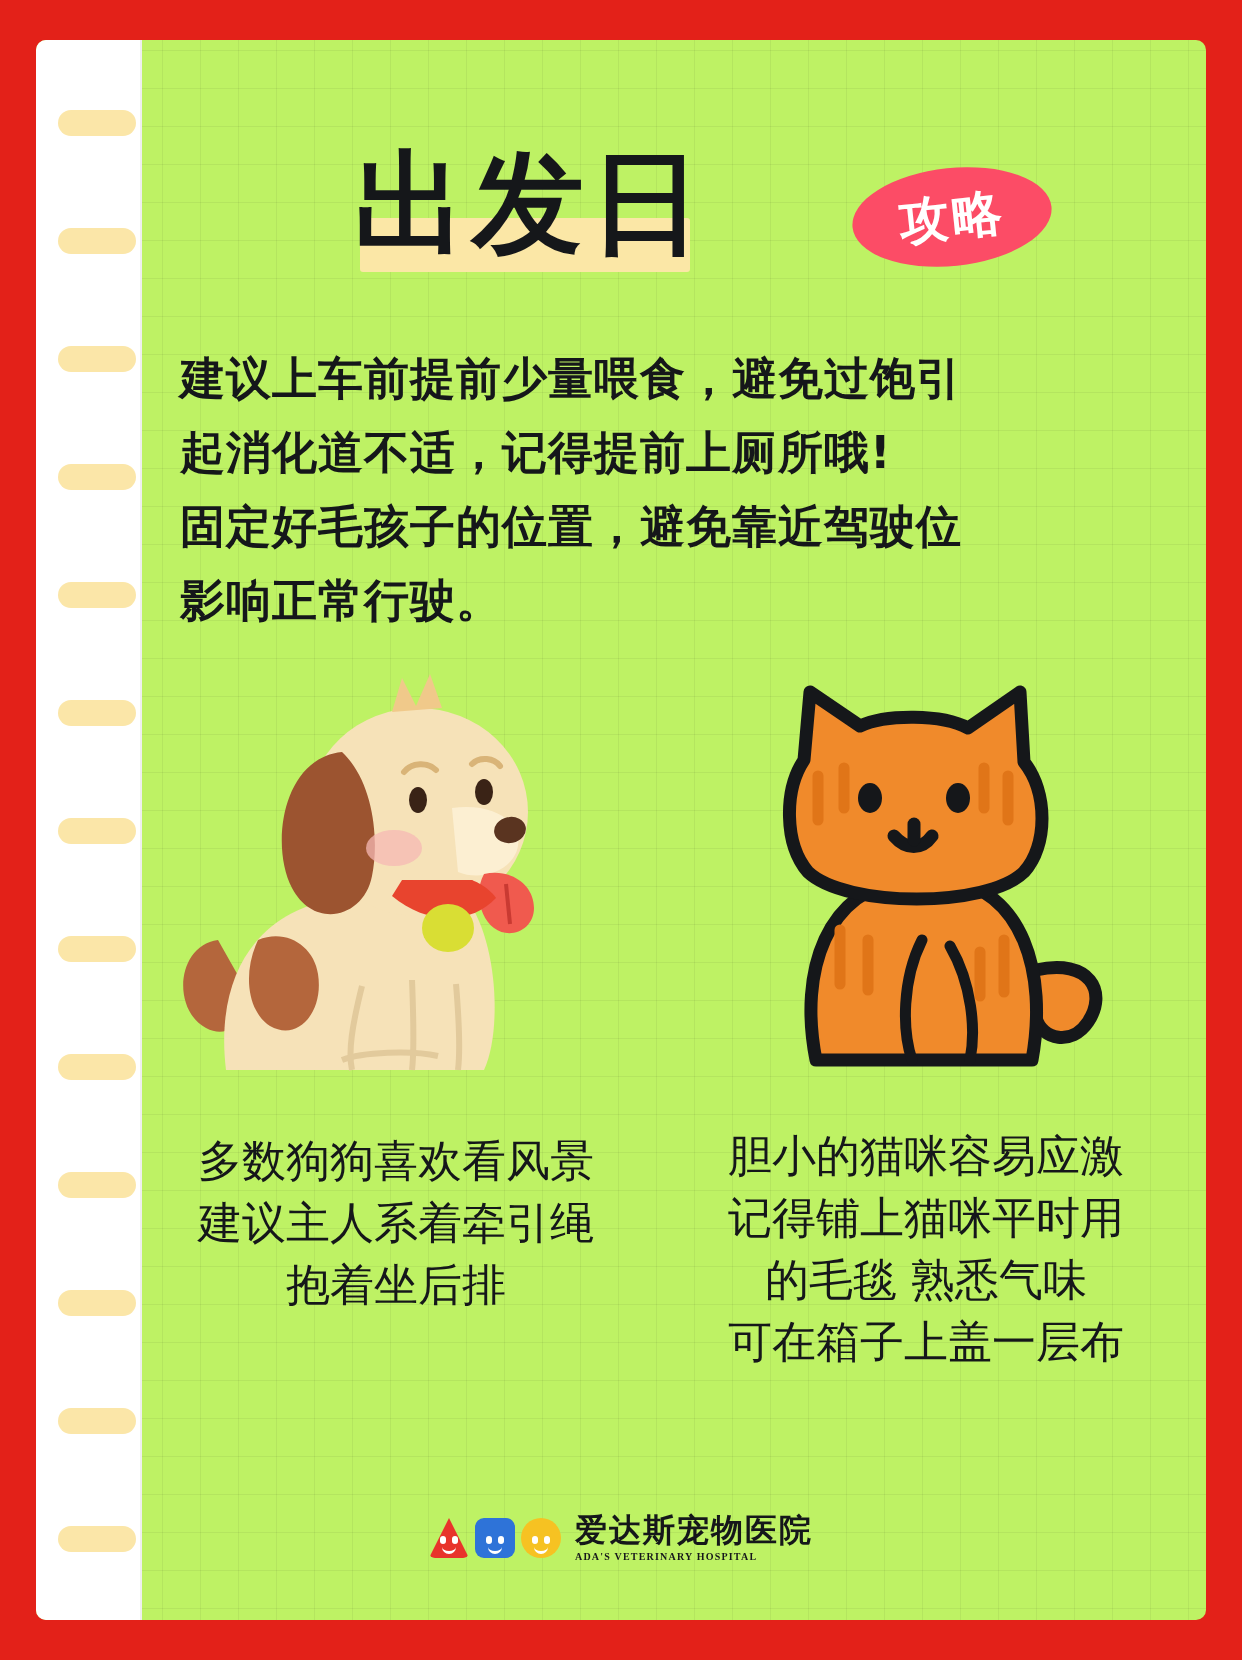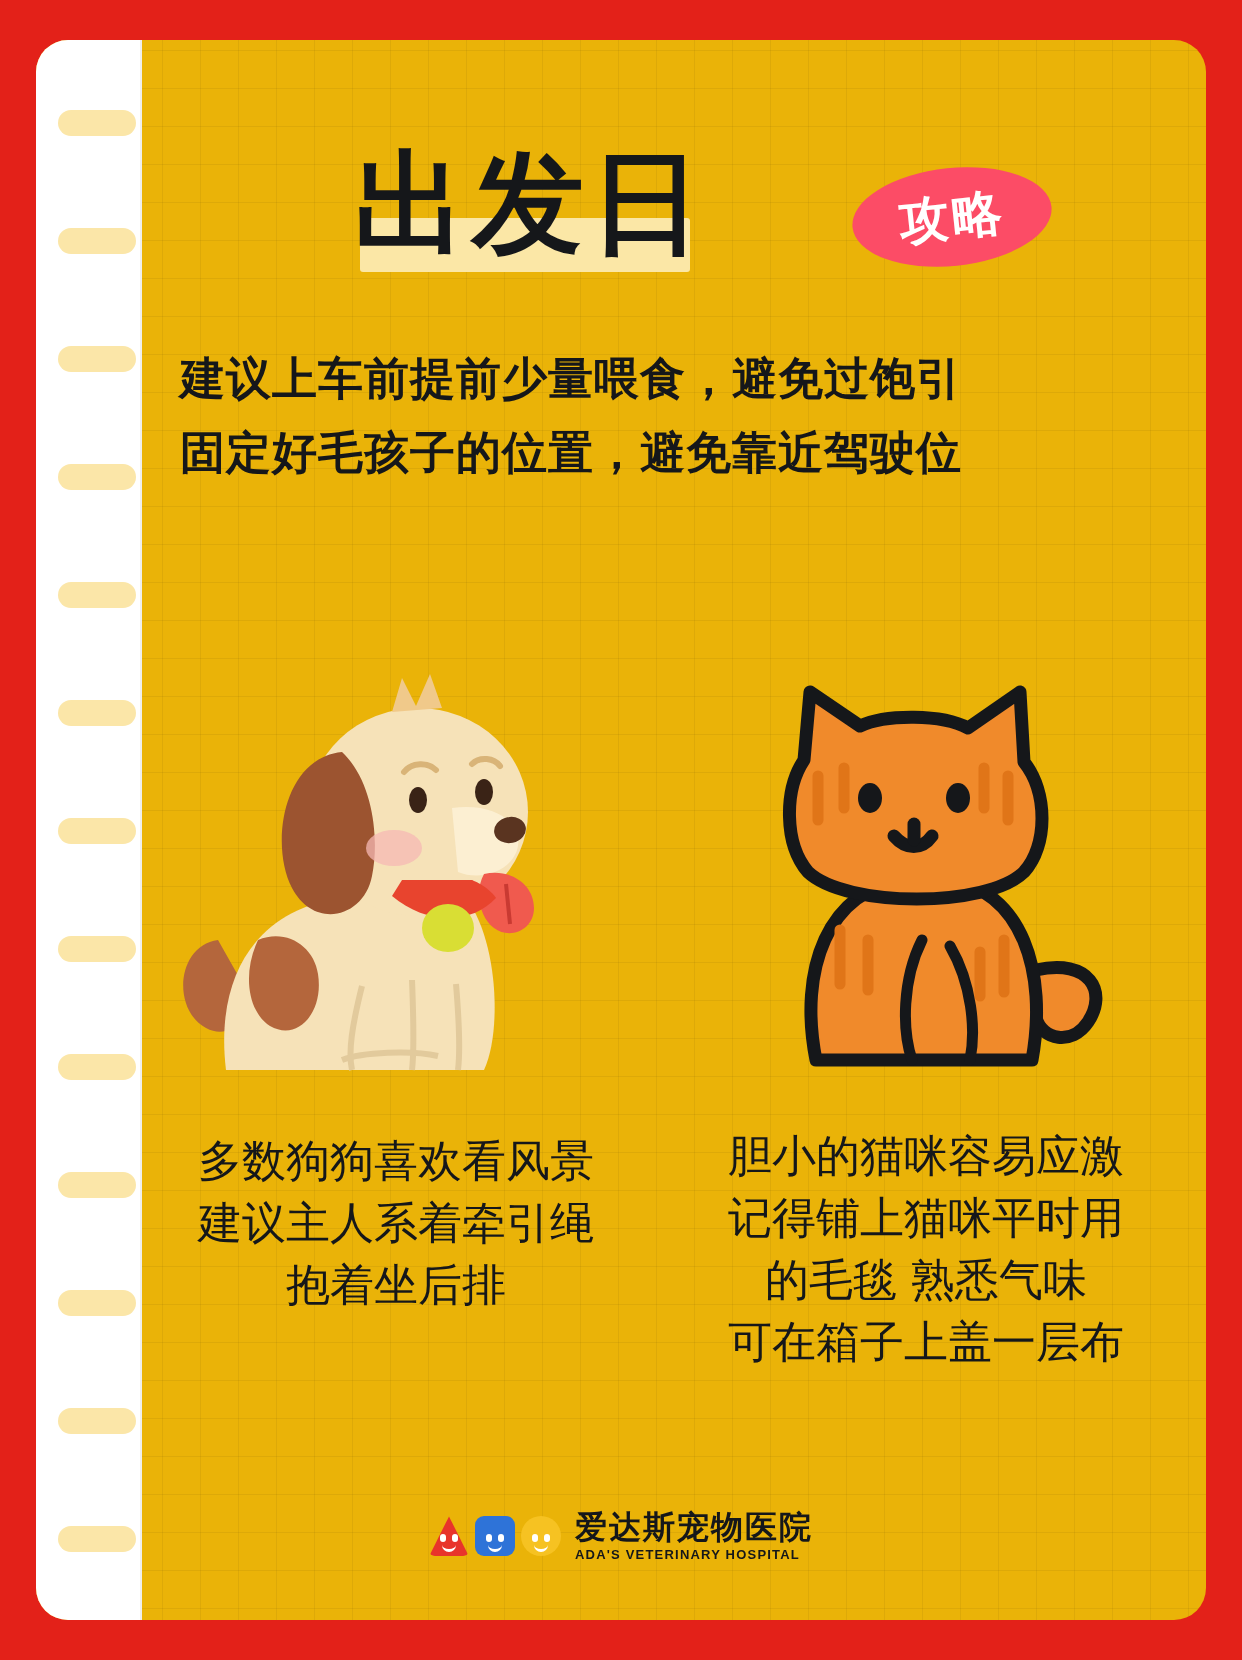--- a/index.html
+++ b/index.html
@@ -22,22 +22,22 @@
     box-sizing: border-box;
   }
 
   
   .paper {
     position: absolute;
     left: 36px;
     top: 40px;
     width: 1170px;
     height: 1580px;
-    background: #eab308;
-    border-radius: 32px;
+    background: #bef264;
+    border-radius: 10px;
     overflow: hidden;
   }
 
   
   .grid {
     position: absolute;
     inset: 0;
     background-image:
       linear-gradient(to right, rgba(0,0,0,0.055) 1px, transparent 1px),
       linear-gradient(to bottom, rgba(0,0,0,0.055) 1px, transparent 1px);
@@ -210,26 +210,26 @@
   }
   .logo-text { display: flex; flex-direction: column; line-height: 1.05; }
   .logo-cn {
     font-size: 32px;
     font-weight: bold;
     color: #15171A;
     letter-spacing: 2px;
     font-family: "DejaVu Sans", "Liberation Sans", sans-serif;
   }
   .logo-en {
-    font-size: 13px;
+    font-size: 10px;
     font-weight: bold;
     color: #15171A;
     letter-spacing: 1.2px;
     margin-top: 4px;
-    font-family: Liberation Sans, sans-serif;
+    font-family: Liberation Serif, serif;
   }
 </style>
 </head>
 <body>
 
 <div class="poster">
   <div class="paper">
     <div class="grid"></div>
 
     <div class="binding">
@@ -253,21 +253,23 @@
         <div class="title-hl"></div>
         <div class="title">出发日</div>
       </div>
       <div class="badge">
         <span>攻略</span>
       </div>
     </div>
 
     <div class="intro">
       <span class="line">建议上车前提前少量喂食，避免过饱引</span>
+      <span class="line">起消化道不适，记得提前上厕所哦!</span>
       <span class="line">固定好毛孩子的位置，避免靠近驾驶位</span>
+      <span class="line">影响正常行驶。</span>
     </div>
 
     <div class="art-dog">
       <svg viewBox="0 0 440 460" width="440" height="460" xmlns="http://www.w3.org/2000/svg">
 
         <path d="M52 300 C10 306 6 370 40 388 C66 402 86 374 78 346 Z" fill="#B4663C"></path>
 
         <path d="M60 430 C48 330 96 268 176 258 L300 258 C332 300 336 392 318 430 Z" fill="#F6E2B8"></path>
 
         <path d="M92 300 C76 334 82 372 104 386 C132 402 158 372 152 334 C148 306 120 288 92 300 Z" fill="#B4663C"></path>

